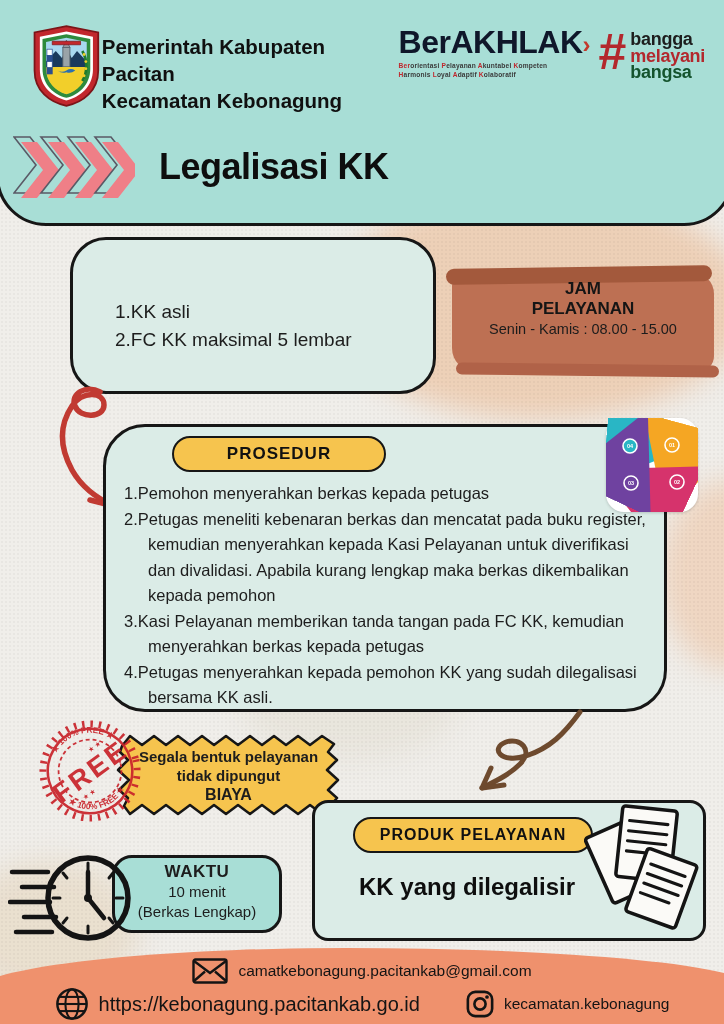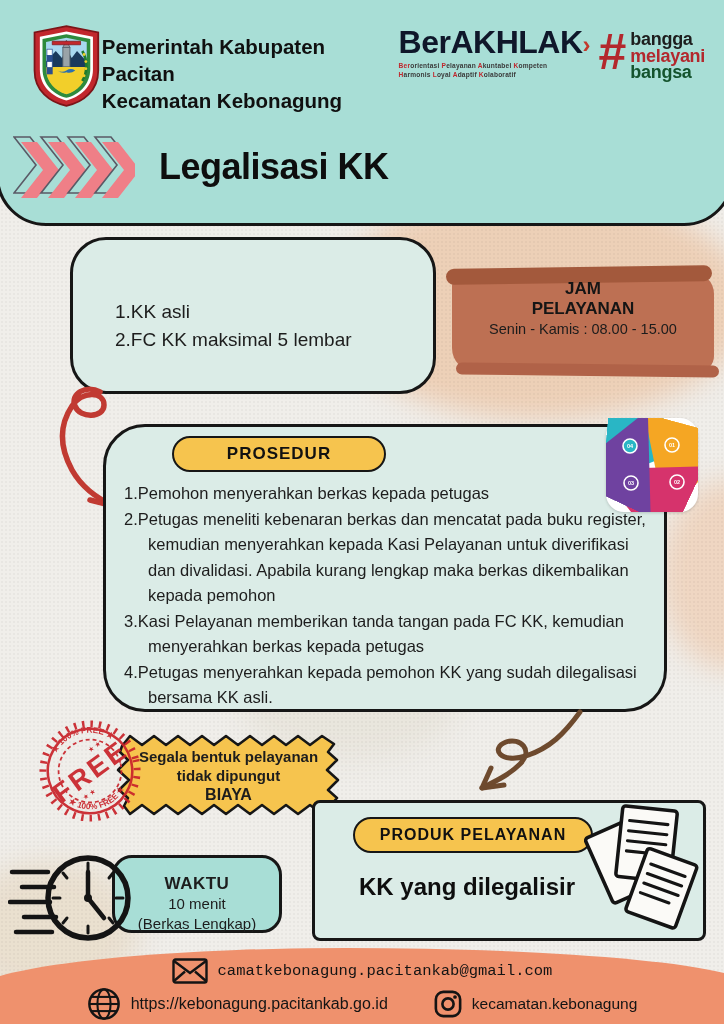--- a/index.html
+++ b/index.html
@@ -64,38 +64,38 @@
   .stamp{position:absolute;left:36px;top:716px;width:108px;height:110px;transform:rotate(-14deg);opacity:0.93;z-index:3;}
   .banner{position:absolute;left:116px;top:732px;width:225px;height:86px;z-index:2;}
   .banner-text{position:absolute;inset:0;display:flex;flex-direction:column;align-items:center;justify-content:center;
         text-align:center;font-size:15px;font-weight:700;line-height:19px;z-index:2;}
   .banner-text .b3{font-size:16px;font-weight:800;}
 
   .arrow-red{position:absolute;left:28px;top:386px;z-index:2;}
   .arrow-brown{position:absolute;left:462px;top:706px;z-index:2;}
 
   
-  .produk{left:312px;top:800px;width:388px;height:135px;border-radius:8px;}
+  .produk{left:312px;top:800px;width:388px;height:135px;border-radius:16px;}
   .produk .pill{left:38px;top:14px;width:236px;height:32px;font-size:16px;}
   .produk-value{position:absolute;left:44px;top:70px;font-size:24px;font-weight:800;color:#0e0e0e;}
   .docs{position:absolute;left:584px;top:798px;width:122px;height:138px;z-index:4;}
 
   
   .waktu-box{position:absolute;left:112px;top:855px;width:170px;height:78px;background:#a8ded6;
-        border:3px solid #161616;border-radius:20px;z-index:2;text-align:center;padding-top:16px;box-sizing:border-box;}
+        border:3px solid #161616;border-radius:20px;z-index:2;text-align:center;padding-top:4px;box-sizing:border-box;}
   .waktu-label{font-size:17px;font-weight:800;letter-spacing:0.5px;}
   .waktu-line{font-size:15px;line-height:20px;}
   .clock{position:absolute;left:8px;top:842px;width:128px;height:112px;z-index:3;}
 
   
   .footer{position:absolute;left:-30px;bottom:-6px;width:784px;height:82px;background:#ef916d;
         border-radius:48% 52% 0 0 / 46px 40px 0 0;z-index:2;}
   .footer-inner{position:absolute;left:30px;bottom:6px;width:724px;height:70px;}
   .f-row{display:flex;align-items:center;justify-content:center;gap:10px;}
-  .f-row1{padding-top:4px;font-family:Liberation Mono, monospace;}
+  .f-row1{padding-top:4px;}
   .f-row2{gap:10px;margin-top:3px;}
   .f-text{font-size:15.5px;color:#141414;}
   .f-gap{width:26px;}
 </style>
 </head>
 <body>
 
 <div>
   <div class="wash wash1"></div>
   <div class="wash wash2"></div>
@@ -352,21 +352,21 @@
         <span class="f-text">camatkebonagung.pacitankab@gmail.com</span>
       </div>
       <div class="f-row f-row2">
         <svg width="34" height="34" viewBox="0 0 36 36">
           <circle cx="18" cy="18" r="15.5" fill="none" stroke="#141414" stroke-width="2.6"></circle>
           <ellipse cx="18" cy="18" rx="7" ry="15.5" fill="none" stroke="#141414" stroke-width="2.2"></ellipse>
           <line x1="3" y1="18" x2="33" y2="18" stroke="#141414" stroke-width="2.2"></line>
           <line x1="5" y1="10.5" x2="31" y2="10.5" stroke="#141414" stroke-width="2.2"></line>
           <line x1="5" y1="25.5" x2="31" y2="25.5" stroke="#141414" stroke-width="2.2"></line>
         </svg>
-        <span class="f-text" style="font-size:16px;text-align:center;">https://kebonagung.pacitankab.go.id</span>
+        <span class="f-text" style="font-size:20px;text-align:center;">https://kebonagung.pacitankab.go.id</span>
         <span class="f-gap"></span>
         <svg width="28" height="28" viewBox="0 0 30 30">
           <rect x="2" y="2" width="26" height="26" rx="8" fill="none" stroke="#141414" stroke-width="2.8"></rect>
           <circle cx="15" cy="15" r="6" fill="none" stroke="#141414" stroke-width="2.8"></circle>
           <circle cx="22.5" cy="7.5" r="2" fill="#141414"></circle>
         </svg>
         <span class="f-text">kecamatan.kebonagung</span>
       </div>
     </div>
   </div>

